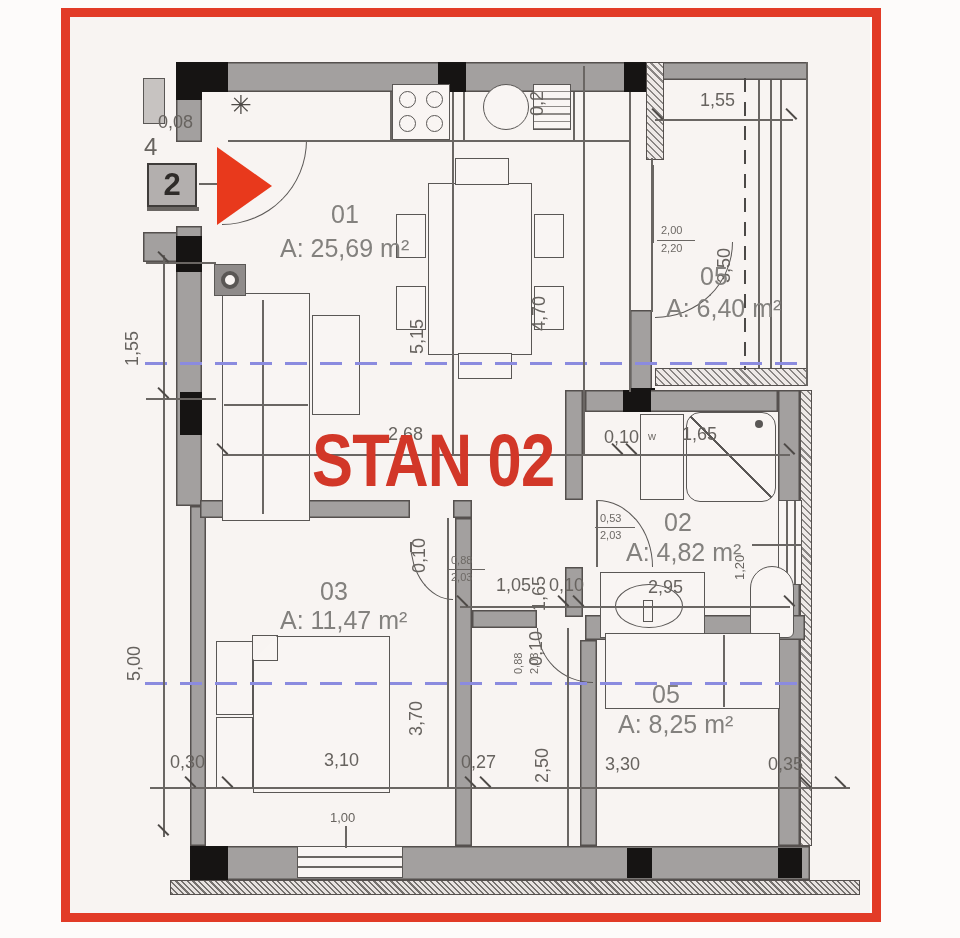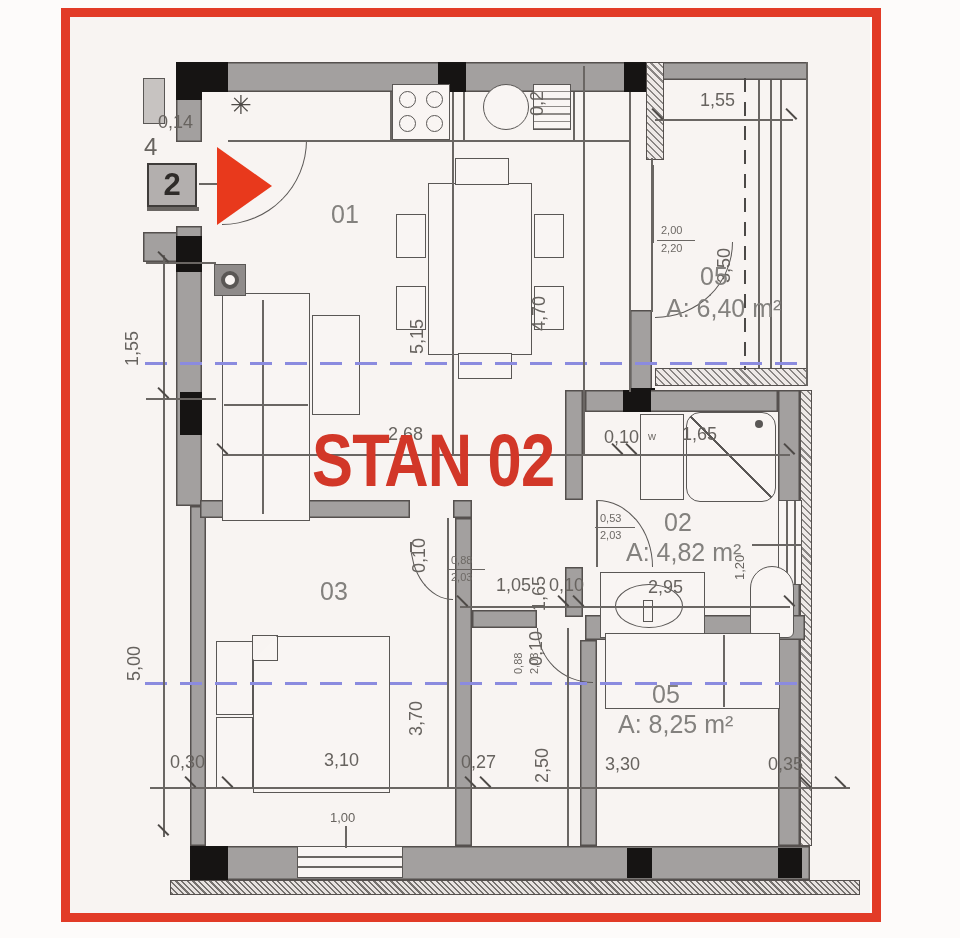--- a/index.html
+++ b/index.html
@@ -186,21 +186,21 @@
   <div class="tick" style="left:183px;top:781px"></div>
   <div class="tick" style="left:220px;top:781px"></div>
   <div class="tick" style="left:463px;top:781px"></div>
   <div class="tick" style="left:478px;top:781px"></div>
   <div class="tick" style="left:798px;top:781px"></div>
   <div class="tick" style="left:833px;top:781px"></div>
   <div class="tick" style="left:156px;top:256px"></div>
   <div class="tick" style="left:156px;top:392px"></div>
   <div class="tick" style="left:156px;top:829px"></div>
 
-  <span class="dim" style="left:158px;top:112px">0,14</span>
+  <span class="dim" style="left:158px;top:112px">0,08</span>
   <span class="dim" style="left:700px;top:90px">1,55</span>
   <span class="dim v" style="left:735px;top:262px">3,50</span>
   <span class="dim v" style="left:548px;top:95px">0,2</span>
   <span class="dim v" style="left:428px;top:333px">5,15</span>
   <span class="dim v" style="left:550px;top:310px">4,70</span>
   <span class="dim" style="left:388px;top:424px">2,68</span>
   <span class="dim" style="left:604px;top:427px">0,10</span>
   <span class="dim sm" style="left:648px;top:430px">w</span>
   <span class="dim" style="left:682px;top:424px">1,65</span>
   <span class="dim v" style="left:430px;top:552px">0,10</span>
@@ -224,25 +224,27 @@
   <span class="dim sm" style="left:600px;top:512px">0,53</span>
   <span class="dim sm" style="left:600px;top:529px">2,03</span>
   <span class="dim sm" style="left:451px;top:554px">0,88</span>
   <span class="dim sm" style="left:451px;top:571px">2,03</span>
   <span class="dim sm v" style="left:524px;top:662px">0,88</span>
   <span class="dim sm v" style="left:540px;top:662px">2,03</span>
   <span class="dim sm" style="left:661px;top:224px">2,00</span>
   <span class="dim sm" style="left:661px;top:242px">2,20</span>
 
   <span class="roomnum" style="left:331px;top:200px">01</span>
+  <span class="roomarea" style="left:280px;top:234px">A: 25,69 m²</span>
   <span class="roomnum" style="left:700px;top:262px">05</span>
   <span class="roomarea" style="left:666px;top:294px">A: 6,40 m²</span>
   <span class="roomnum" style="left:664px;top:508px">02</span>
   <span class="roomarea" style="left:626px;top:538px">A: 4,82 m²</span>
   <span class="roomnum" style="left:320px;top:577px">03</span>
+  <span class="roomarea" style="left:280px;top:606px">A: 11,47 m²</span>
   <span class="roomnum" style="left:652px;top:680px">05</span>
   <span class="roomarea" style="left:618px;top:710px">A: 8,25 m²</span>
 
   <span class="stan">STAN 02</span>
   <div class="tri"></div>
   <div class="unitbox">
       <span>2</span>
     </div>
   <div class="ln" style="left:147px;top:207px;width:52px;height:4px"></div>
   <span class="dim" style="left:144px;top:133px;font-size:24px">4</span>

